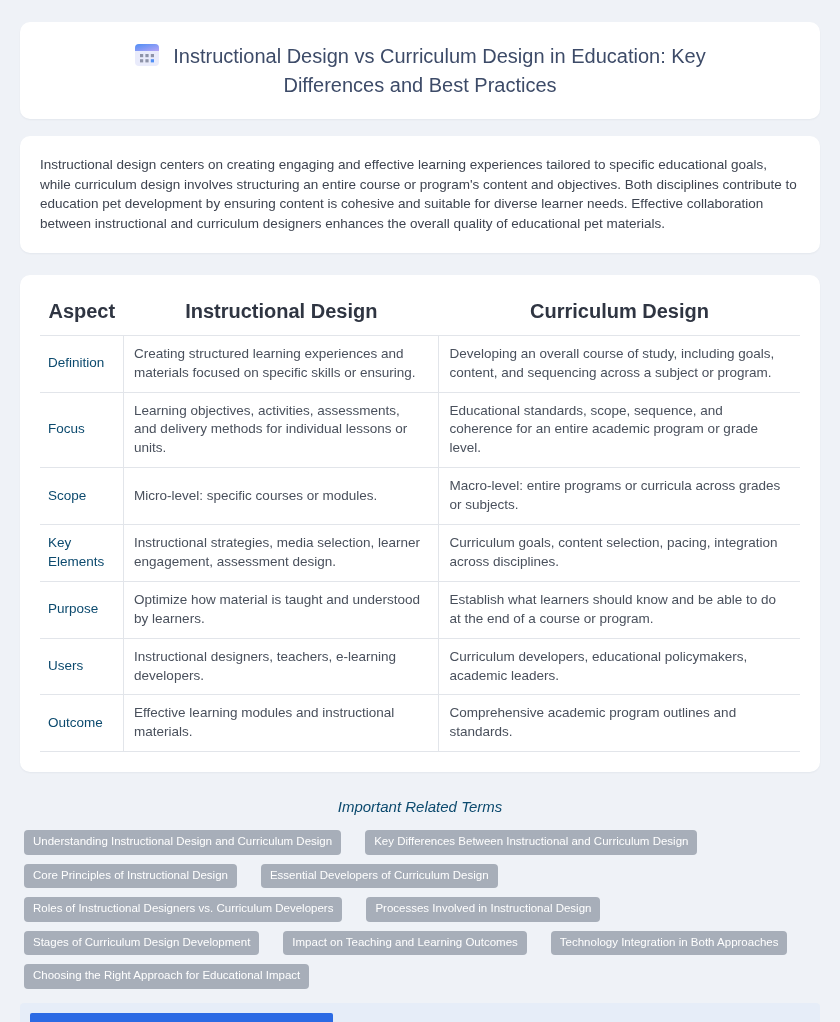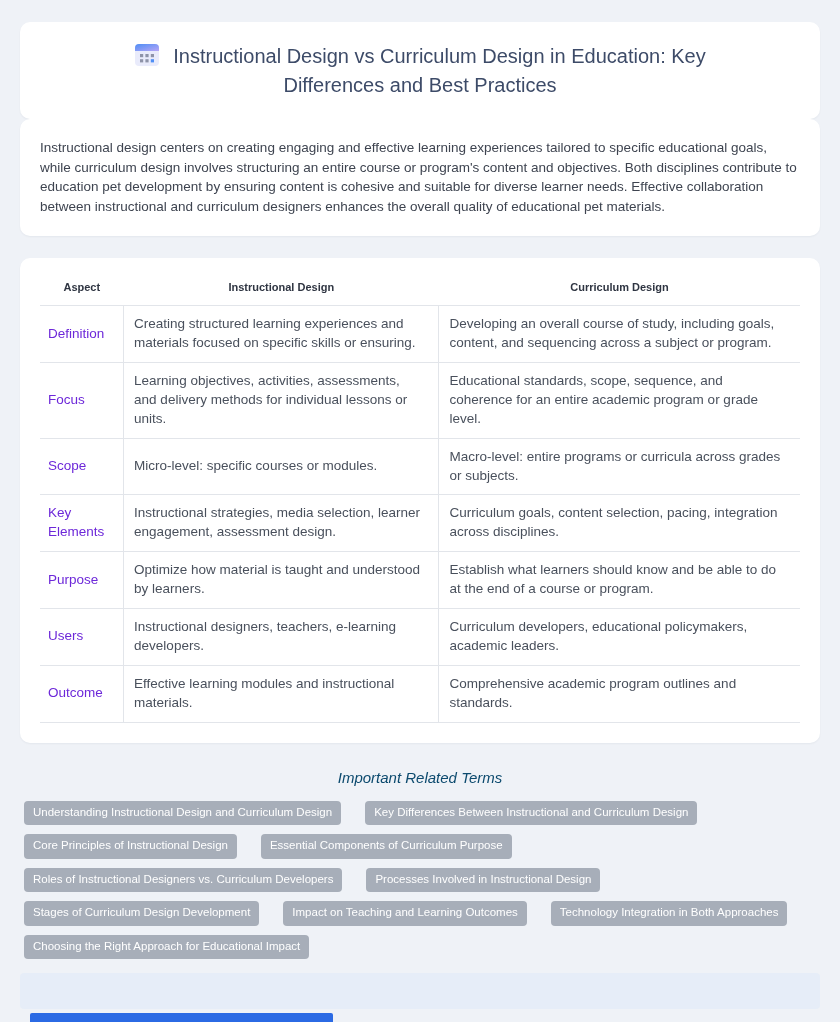--- a/index.html
+++ b/index.html
@@ -36,20 +36,21 @@
   }
   .cal-icon {
     display:inline-block;
     vertical-align:-5px;
     margin-right:13px;
     width:26px; height:26px;
   }
 
   
   .intro-card {
+    margin-top:17px;
     padding:19px 20px;
     font-size:13.5px;
     line-height:1.46;
     color:#3e4450;
   }
 
   
   .table-card {
     margin-top:22px;
     padding:14px 20px 20px;
@@ -58,34 +59,34 @@
     width:100%;
     border-collapse:collapse;
     font-size:13.5px;
     line-height:1.4;
     color:#49505c;
   }
   col.c-aspect { width:11%; }
   col.c-instr  { width:41.5%; }
   col.c-curr   { width:47.5%; }
   thead th {
-    font-size:11px;
+    font-size:20px;
     font-weight:bold;
     color:#2f3542;
     text-align:center;
     padding:8px 8px 10px;
     border-bottom:1px solid #e2e5ea;
   }
   tbody td {
     padding:9px 14px 9px 8px;
     vertical-align:middle;
     border-bottom:1px solid #e2e5ea;
   }
   tbody td + td { border-left:1px solid #e2e5ea; padding-left:10px; }
-  td.aspect { color:#6d28d9; }
+  td.aspect { color:#0c4a6e; }
 
   
   .related-heading {
     margin-top:26px;
     text-align:center;
     font-size:15px;
     font-weight:500;
     color:#0c4a6e;
     font-style:italic;
   }
@@ -215,21 +216,21 @@
       </tbody>
     </table>
   </section>
 
   <h2 class="related-heading">Important Related Terms</h2>
 
   <div class="pills">
     <span class="pill">Understanding Instructional Design and Curriculum Design</span>
     <span class="pill">Key Differences Between Instructional and Curriculum Design</span>
     <span class="pill">Core Principles of Instructional Design</span>
-    <span class="pill">Essential Components of Curriculum Purpose</span>
+    <span class="pill">Essential Developers of Curriculum Design</span>
     <span class="pill">Roles of Instructional Designers vs. Curriculum Developers</span>
     <span class="pill">Processes Involved in Instructional Design</span>
     <span class="pill">Stages of Curriculum Design Development</span>
     <span class="pill">Impact on Teaching and Learning Outcomes</span>
     <span class="pill">Technology Integration in Both Approaches</span>
     <span class="pill">Choosing the Right Approach for Educational Impact</span>
   </div>
 
   <footer class="footer-strip">
     

